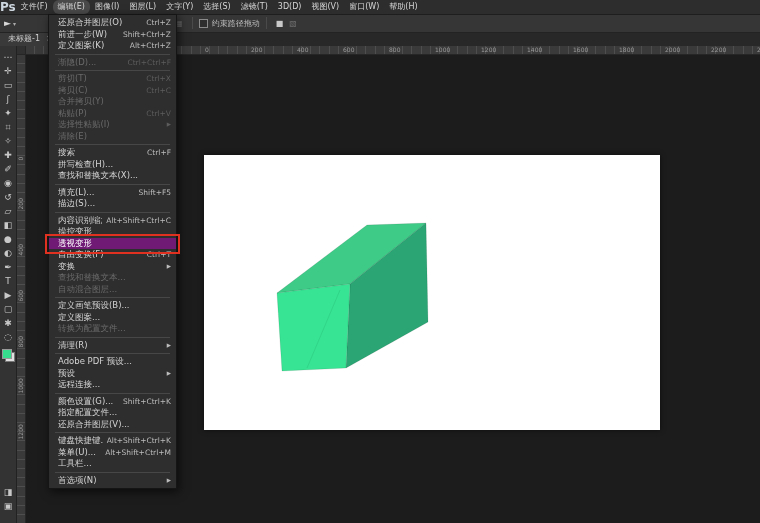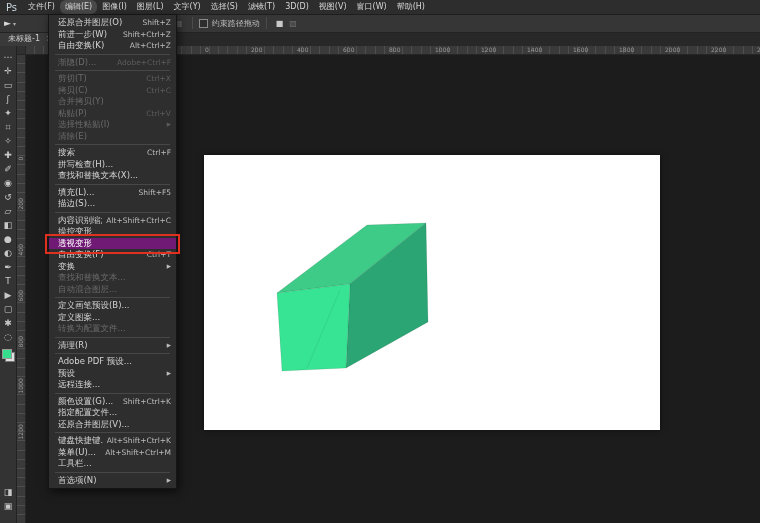--- a/index.html
+++ b/index.html
@@ -3,21 +3,21 @@
 <meta charset="utf-8">
 <style>
   html,body{margin:0;padding:0;background:#111;}
   .app{position:relative;width:760px;height:523px;background:#1c1c1c;overflow:hidden;
        font-family:"DejaVu Sans","Liberation Sans",sans-serif;-webkit-font-smoothing:antialiased;}
 
   
   .menubar{position:absolute;top:0;left:0;right:0;height:14px;background:#2d2d2d;
            border-bottom:1px solid #1e1e1e;display:flex;align-items:center;font-size:8px;
            color:#d6d6d6;z-index:30;}
-  .ps-logo{font-weight:normal;font-size:10px;padding:0 6px;color:#cdd6de;}
+  .ps-logo{font-weight:bold;font-size:12px;padding:0 0;color:#cdd6de;}
   #menubar-items{display:flex;height:14px;}
   .mb-item{padding:0 5px;height:14px;line-height:14px;cursor:default;white-space:nowrap;}
   .mb-item.active{background:#4a4a4a;border-radius:6px;}
 
   
   .optionsbar{position:absolute;top:14px;left:0;right:0;height:18px;background:#363636;
               border-bottom:1px solid #232323;display:flex;align-items:center;font-size:8px;
               color:#bdbdbd;z-index:10;padding-left:4px;}
   .ob-tool{font-size:9px;color:#d8d8d8;}
   .ob-caret{font-size:6px;margin-left:2px;color:#aaa;}
@@ -189,34 +189,34 @@
       <polygon points="73,138 163,70 222,68 146,129" fill="#3ecb87"></polygon>
       <polygon points="146,129 222,68 224,167 142,213" fill="#2aa573"></polygon>
       <polygon points="73,138 146,129 142,213 78,216" fill="#37e493"></polygon>
       <line x1="136" y1="135" x2="103" y2="213" stroke-opacity="0.45" stroke-width="0.8" stroke="#27b877"></line>
     </svg>
   </div>
 
   <div class="dropdown" id="edit-menu">
       <div class="menu-item">
         <span class="lab">还原合并图层(O)</span>
-        <span class="sc">Shift+Z</span>
+        <span class="sc">Ctrl+Z</span>
       </div>
       <div class="menu-item">
         <span class="lab">前进一步(W)</span>
         <span class="sc">Shift+Ctrl+Z</span>
       </div>
       <div class="menu-item">
-        <span class="lab">自由变换(K)</span>
+        <span class="lab">定义图案(K)</span>
         <span class="sc">Alt+Ctrl+Z</span>
       </div>
       <div class="menu-sep"></div>
       <div class="menu-item disabled">
         <span class="lab">渐隐(D)...</span>
-        <span class="sc">Adobe+Ctrl+F</span>
+        <span class="sc">Ctrl+Ctrl+F</span>
       </div>
       <div class="menu-sep"></div>
       <div class="menu-item disabled">
         <span class="lab">剪切(T)</span>
         <span class="sc">Ctrl+X</span>
       </div>
       <div class="menu-item disabled">
         <span class="lab">拷贝(C)</span>
         <span class="sc">Ctrl+C</span>
       </div>

